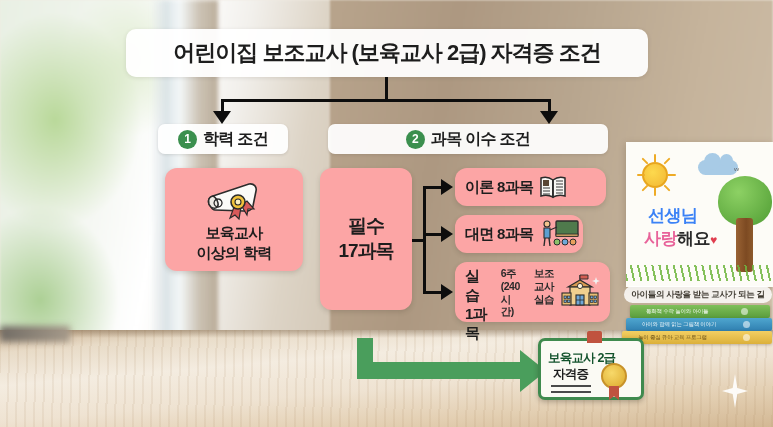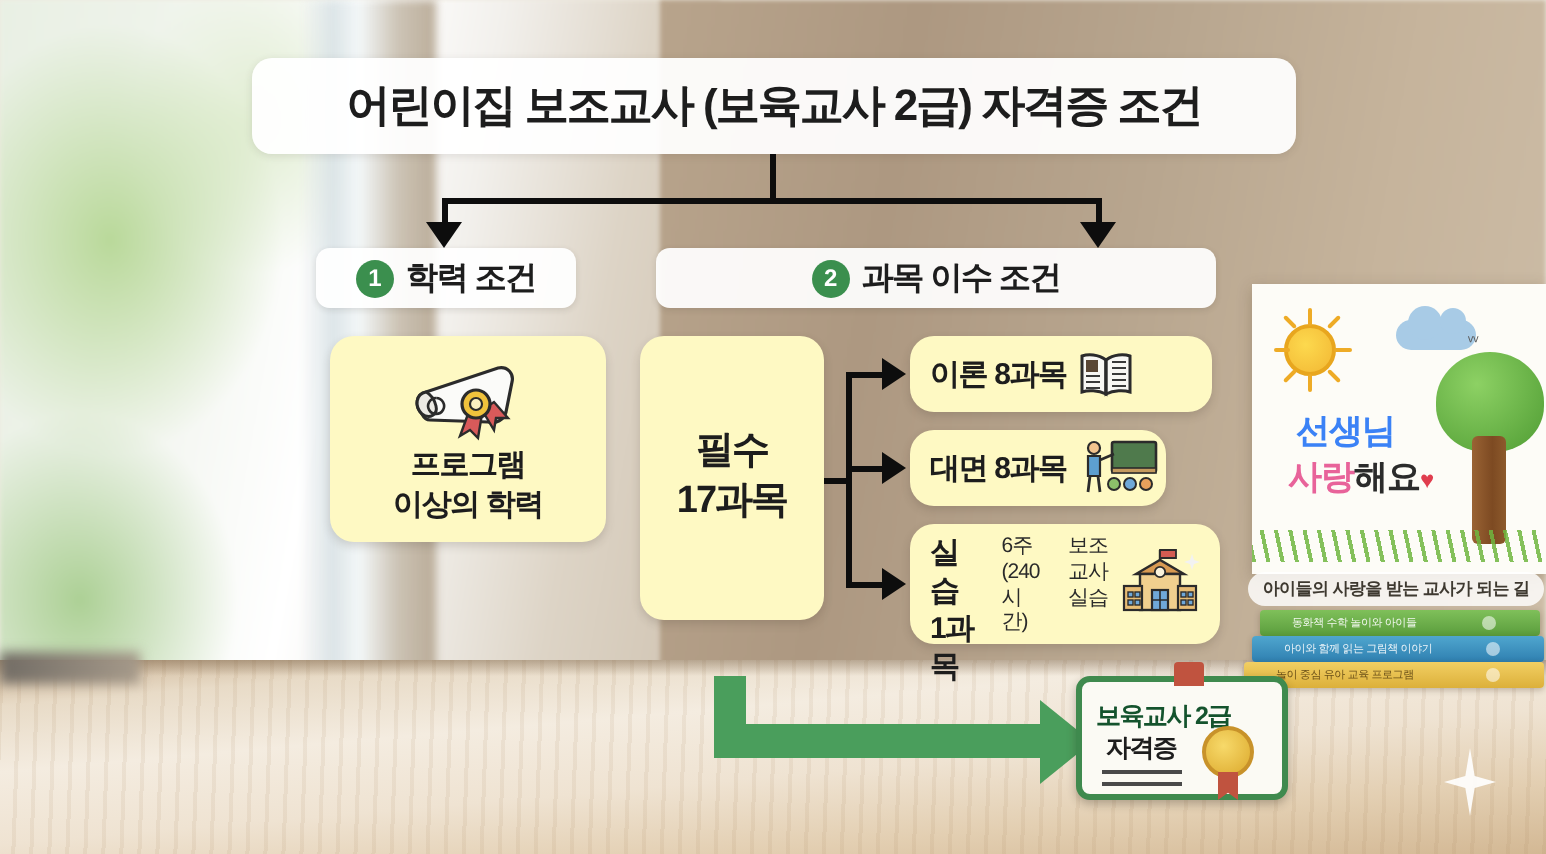--- a/index.html
+++ b/index.html
@@ -236,21 +236,21 @@
     line-height: 1;
   }
   .sec-label {
     font-size: 16px; font-weight: 700; color: #1d1d1d;
     letter-spacing: -.7px; white-space: nowrap;
   }
 
   
   .card {
     position: absolute;
-    background: #fef9c3;
+    background: #fca5a5;
     border-radius: 12px;
     box-shadow: 0 2px 5px rgba(60,50,40,.18);
   }
 
   .card-degree {
     left: 165px; top: 168px;
     width: 138px; height: 103px;
     display: flex; flex-direction: column;
     align-items: center; justify-content: center;
     gap: 2px;
@@ -279,21 +279,21 @@
   .card-theory  { left: 455px; top: 168px; width: 151px; height: 38px; }
   .card-offline { left: 455px; top: 215px; width: 128px; height: 38px; }
   .card-prac    { left: 455px; top: 262px; width: 155px; height: 60px;
                   align-items: flex-start; padding-top: 5px; }
   .sub-label {
     font-size: 15px; font-weight: 700; color: #1d1d1d;
     letter-spacing: -.7px; white-space: nowrap;
   }
   .prac-texts { display: flex; }
   .prac-title { font-size: 15px; font-weight: 700; color: #1d1d1d; letter-spacing: -.8px; }
-  .prac-sub   { font-size: 10.5px; font-weight: 400; color: #2a2a2a; letter-spacing: -.5px; line-height: 1.22; padding-left: 14px; }
+  .prac-sub   { font-size: 10.5px; font-weight: 700; color: #2a2a2a; letter-spacing: -.5px; line-height: 1.22; padding-left: 14px; }
 
   
   .icon { position: relative; flex: none; }
 
   
   .ico-diploma { width: 58px; height: 44px; }
 
   
   .ico-book { width: 28px; height: 24px; }
 
@@ -447,21 +447,21 @@
         <path d="M6 30 C2 26 3 20 8 19 L44 7 C49 6 52 10 51 14 L48 29 C47 33 43 35 39 34 L10 33 C8 33 7 32 6 30 Z" fill="#fbfbf9" stroke="#2b2b2b" stroke-width="1.6"></path>
         <path d="M8 19 C3 20 2 26 6 30 C10 33 14 30 13 26 C12 22 10 20 8 19 Z" fill="#eceae4" stroke="#2b2b2b" stroke-width="1.5"></path>
         <path d="M13 22 a4 4 0 1 0 .1 0" fill="none" stroke="#2b2b2b" stroke-width="1.3"></path>
         <path d="M29 30 l-4 11 5-3 4 4 2-12 z" fill="#d85a5a" stroke="#2b2b2b" stroke-width="1.2"></path>
         <path d="M36 28 l6 10 1-6 6 0 -7-8 z" fill="#d85a5a" stroke="#2b2b2b" stroke-width="1.2"></path>
         <circle cx="33" cy="25" r="7" fill="#f0c23c" stroke="#2b2b2b" stroke-width="1.6"></circle>
         <circle cx="33" cy="25" r="3" fill="#fbf0c0" stroke="#2b2b2b" stroke-width="1.1"></circle>
       </svg>
     </span>
     <span class="degree-lines">
-      <span>프로그램</span><br>
+      <span>보육교사</span><br>
       <span>이상의 학력</span>
     </span>
   </div>
 
   <div class="card card-core">
     <span class="core-line">필수</span>
     <span class="core-line">17과목</span>
   </div>
 
   <div class="conn" style="left:412px;top:239px;width:14px;height:3px;"></div>

